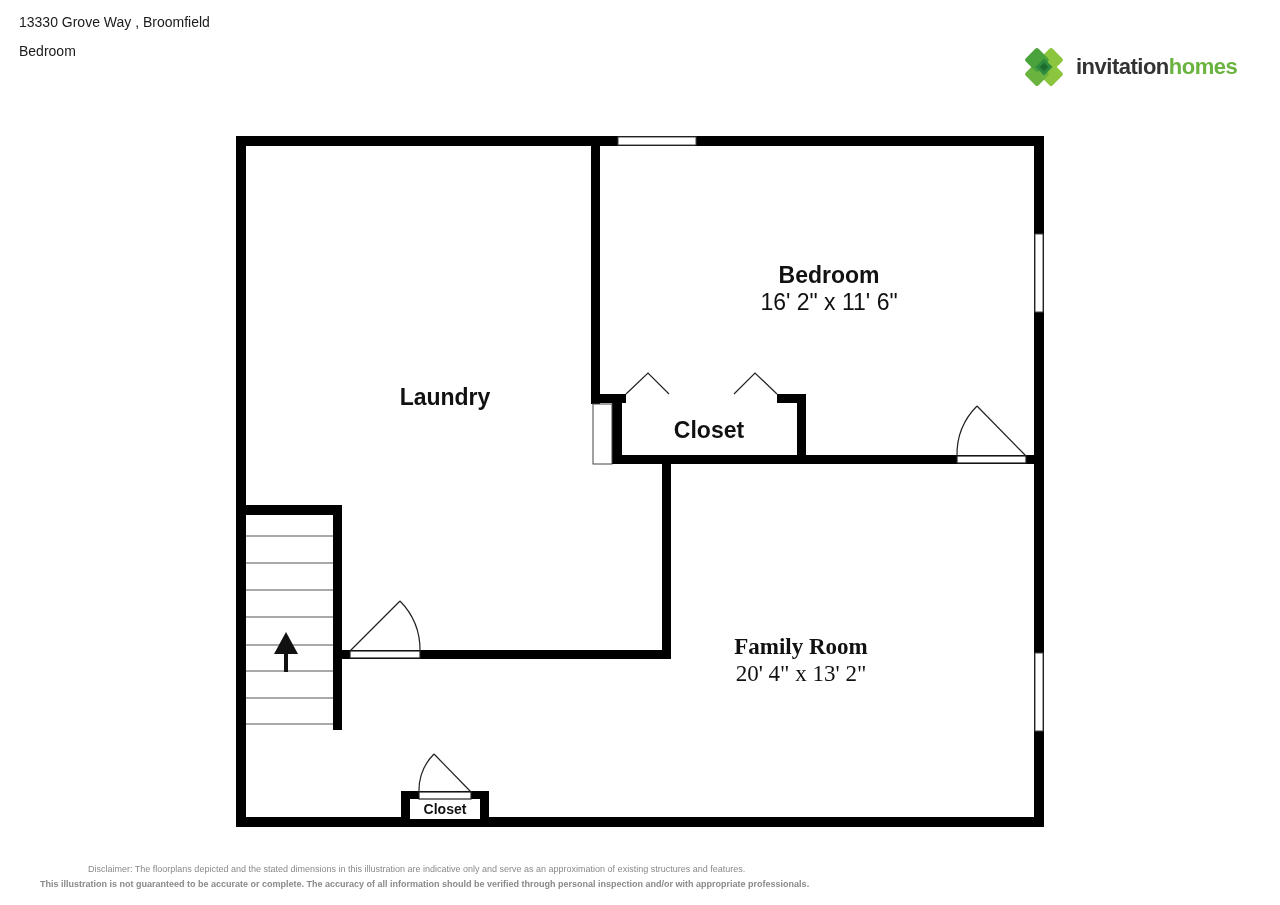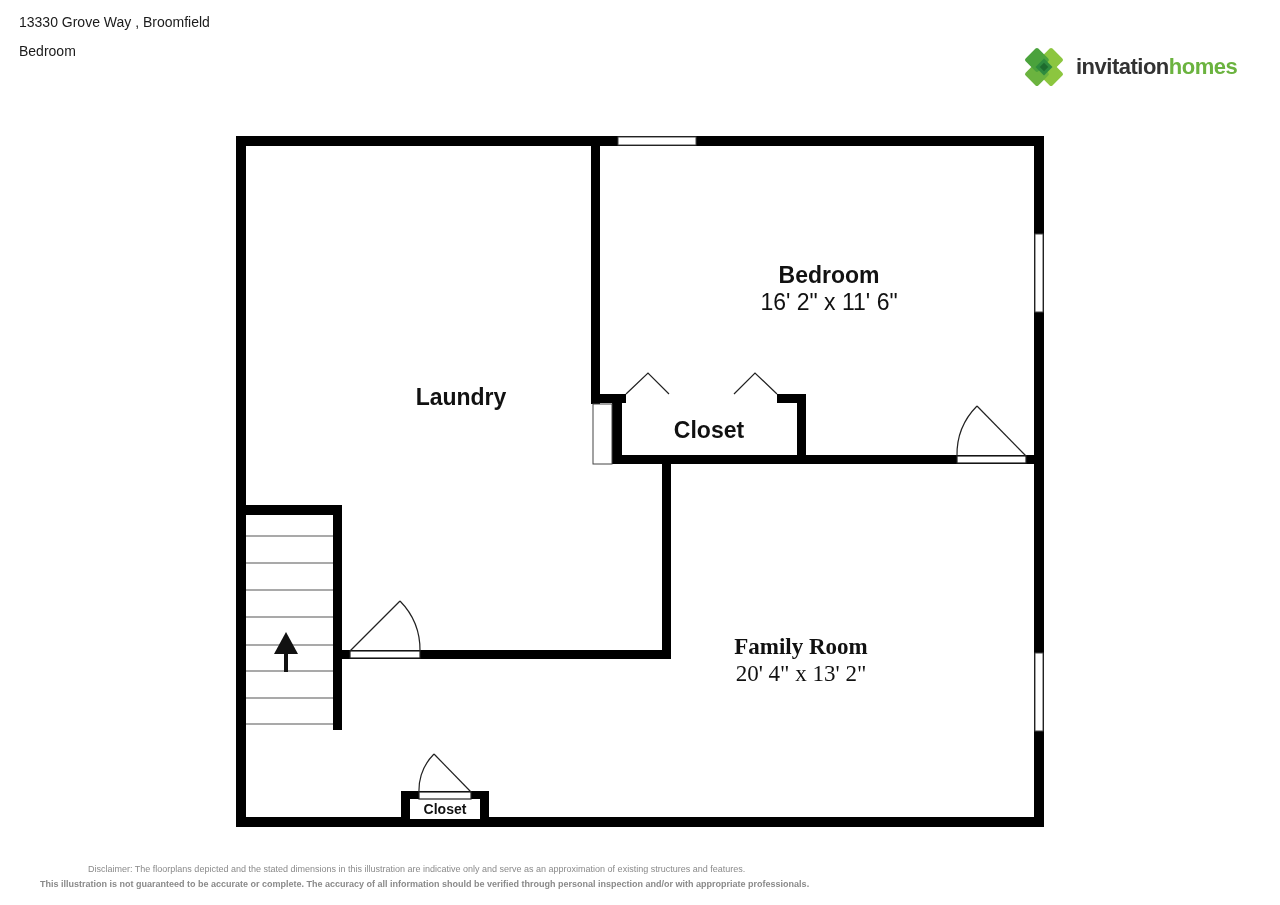--- a/index.html
+++ b/index.html
@@ -108,21 +108,21 @@
   <g>
     <polygon points="286,632 274,654 298,654" fill="#111"></polygon>
     <rect x="284" y="652" width="4" height="20" fill="#111"></rect>
   </g>
 </svg>
 
 <div class="lbl" style="left:829px; top:262px;">
   <span class="n">Bedroom</span>
   <span class="d">16' 2" x 11' 6"</span>
 </div>
-<div class="lbl" style="left:445px; top:384px;margin-left:16px;">
+<div class="lbl" style="left:445px; top:384px;">
   <span class="n">Laundry</span>
 </div>
 <div class="lbl" style="left:709px; top:417px;">
   <span class="n">Closet</span>
 </div>
 <div class="lbl" style="left:801px; top:633px;font-family:Liberation Serif, serif;">
   <span class="n">Family Room</span>
   <span class="d">20' 4" x 13' 2"</span>
 </div>
 <div class="lbl" style="left:445px; top:801px; font-size:14px; font-weight:bold;">

